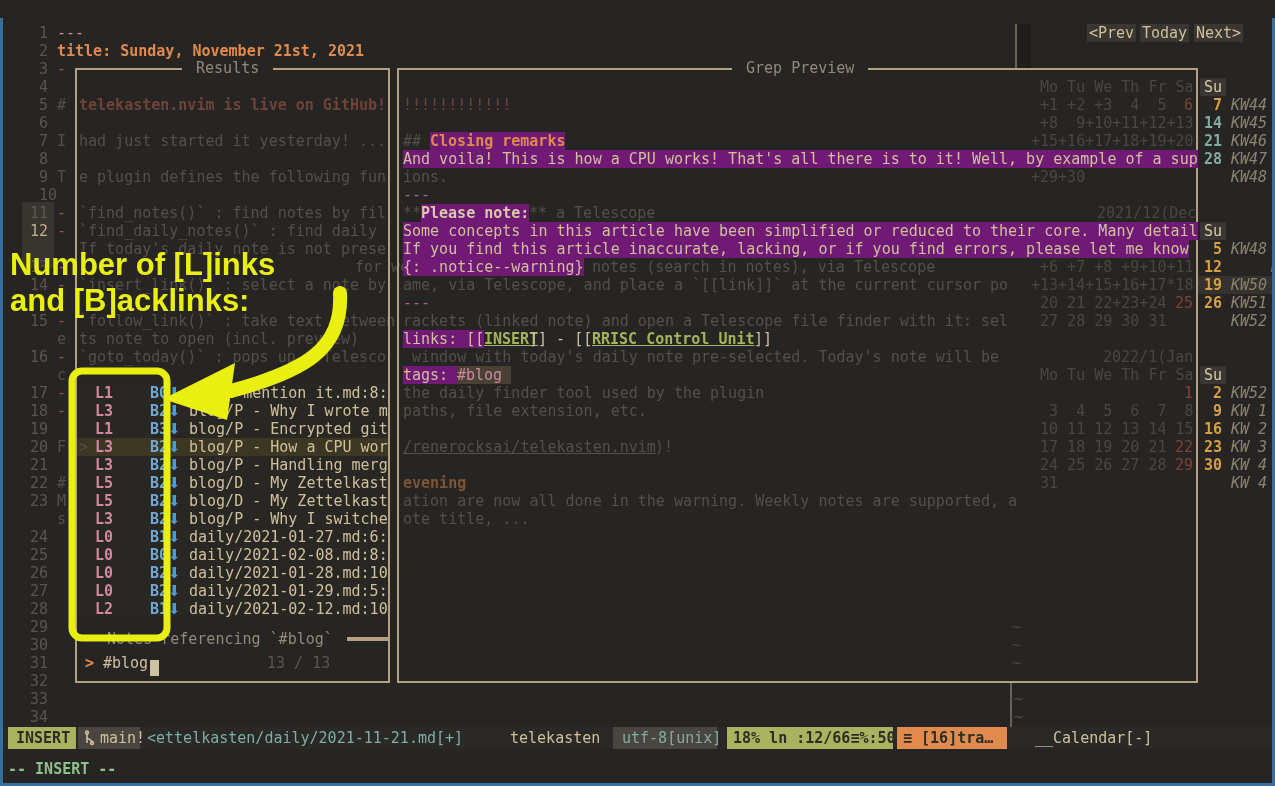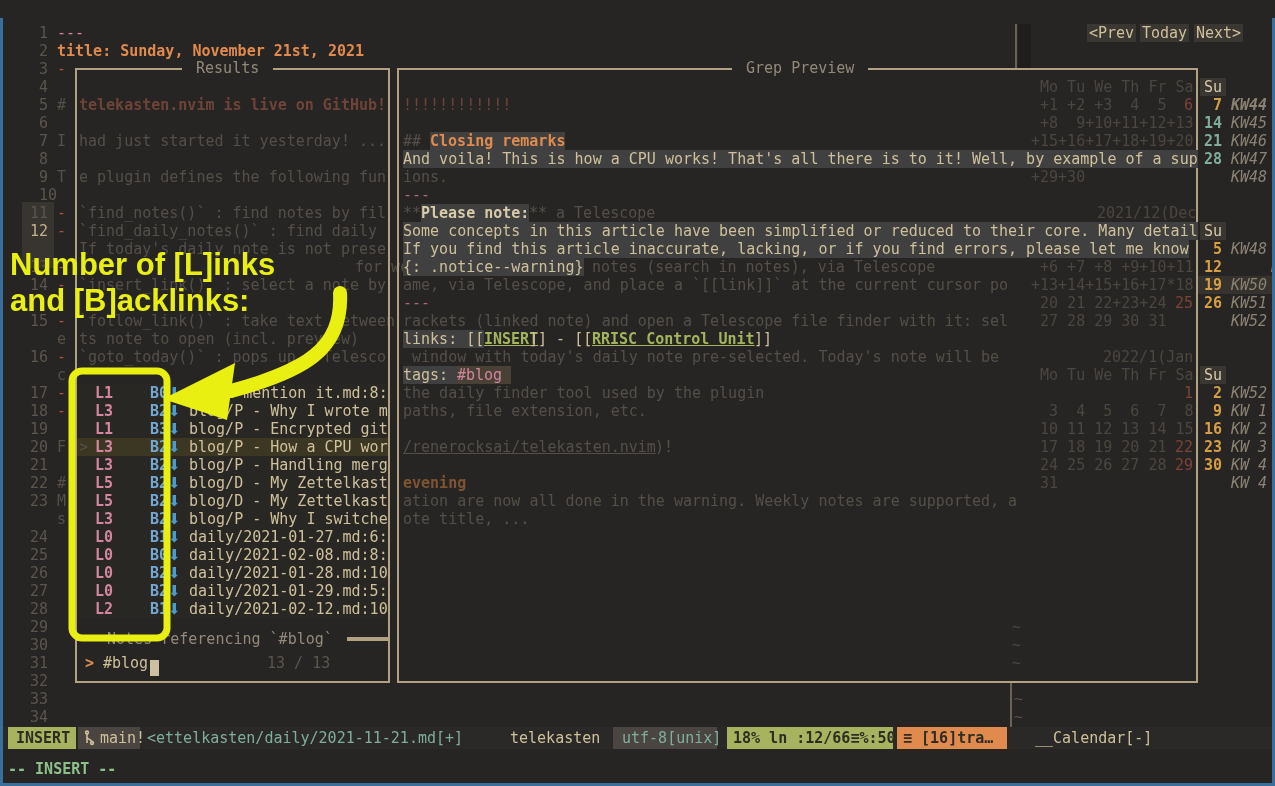--- a/index.html
+++ b/index.html
@@ -2,21 +2,21 @@
 <html><head>
 <meta charset="utf-8">
 <style>
   html,body{margin:0;padding:0;width:1275px;height:786px;background:#272523;overflow:hidden;}
   #stage{position:absolute;inset:0;width:1275px;height:786px;background:#272523;
          font-family:"DejaVu Sans Mono",monospace;font-size:15px;line-height:18px;}
   .t{position:absolute;white-space:pre;height:18px;}
   .rect{position:absolute;}
   
   .fg{color:#cfc09c;} .fgb{color:#d9cba9;}
-  .oc{background:#404040;}
+  .oc{background:#701a75;}
   .dim{color:#544f49;} .dimred{color:#6e4338;} .red{color:#a85248;}
   .orange{color:#e08a4e;} .dimorange{color:#7e5433;}
   .pink{color:#d386a0;} .pinkdim{color:#a8677f;}
   .blue{color:#74a8d4;} .icn{color:#4d9bce;font-family:"DejaVu Sans","DejaVu Sans Mono",sans-serif;}
   .link{color:#a3b55c;font-weight:bold;text-decoration:underline;}
   .teal{color:#7fae9e;}
   .sunday{color:#d79e43;font-weight:bold;}
   .kw{color:#8b8273;font-style:italic;}
   .caldim{color:#4b4640;} .calred{color:#7e4238;}
   .num{color:#5b554e;} .numcur{color:#c3b08c;}
@@ -130,21 +130,21 @@
       <span class="t num" style="left: 30px; top: 690px;">33</span>
       <span class="t num" style="left: 30px; top: 708px;">34</span>
       <span class="t navbg" style="left: 1087px; top: 24px;">&lt;Prev</span>
       <span class="t navbg" style="left: 1140px; top: 24px;">Today</span>
       <span class="t navbg" style="left: 1194px; top: 24px;">Next&gt;</span>
       <span class="t caldim" style="left: 1031px; top: 78px;"> Mo Tu We Th Fr Sa</span>
       <span class="t subg" style="left: 1204px; top: 78px;">Su</span>
       <span class="t caldim" style="left: 1031px; top: 96px;"> +1 +2 +3  4  5</span>
       <span class="t calred" style="left: 1166px; top: 96px;">  6</span>
       <span class="t sunday" style="left: 1204px; top: 96px;"> 7</span>
-      <span class="t kw" style="left: 1231px; top: 96px; font-weight: bold;">KW44</span>
+      <span class="t kw" style="left: 1231px; top: 96px;">KW44</span>
       <span class="t caldim" style="left: 1031px; top: 114px;"> +8  9+10+11+12+13</span>
       <span class="t teal b" style="left: 1204px; top: 114px;">14</span>
       <span class="t kw" style="left: 1231px; top: 114px;">KW45</span>
       <span class="t caldim" style="left: 1031px; top: 132px;">+15+16+17+18+19+20</span>
       <span class="t teal b" style="left: 1204px; top: 132px;">21</span>
       <span class="t kw" style="left: 1231px; top: 132px;">KW46</span>
       <span class="t teal b" style="left: 1204px; top: 150px;">28</span>
       <span class="t kw" style="left: 1231px; top: 150px;">KW47</span>
       <span class="t caldim" style="left: 1031px; top: 168px;">+29+30</span>
       <span class="t kw" style="left: 1231px; top: 168px;">KW48</span>

